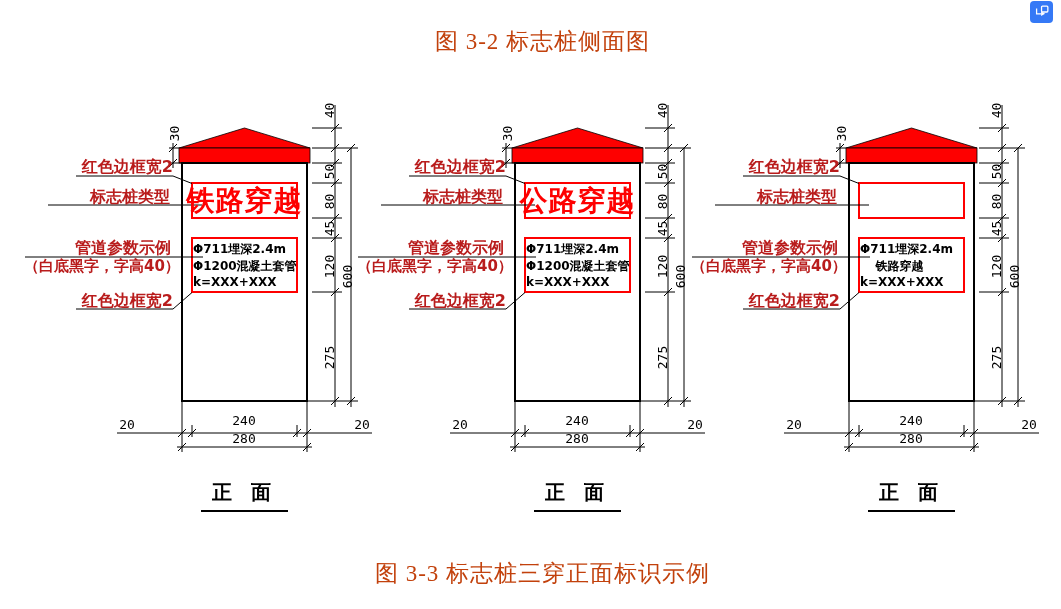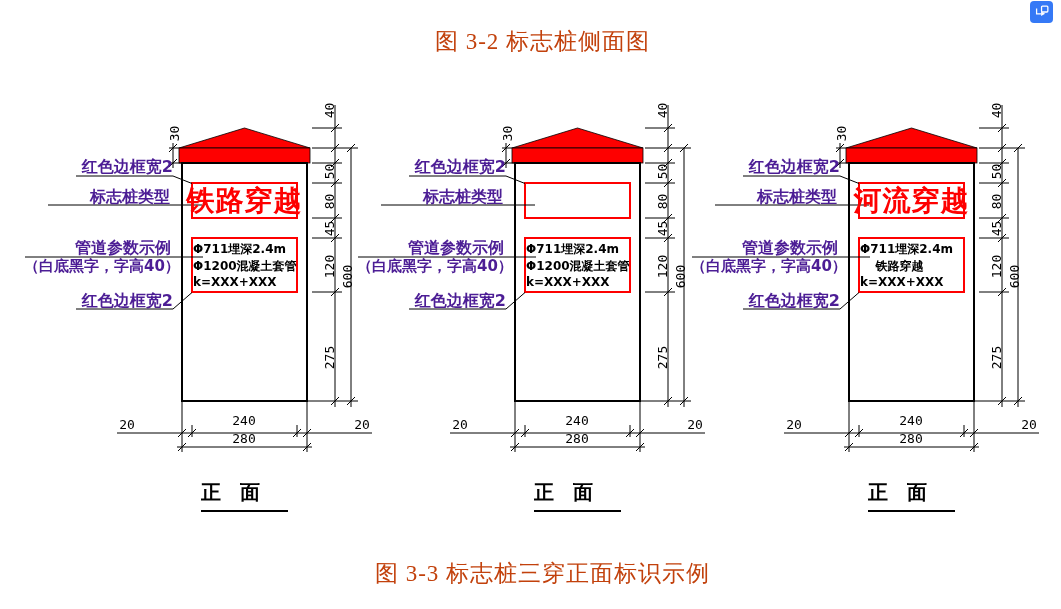--- a/index.html
+++ b/index.html
@@ -12,40 +12,40 @@
   .corner-icon{position:absolute;left:1030px;top:1px;width:23px;height:22px;
                background:#3579f6;border-radius:4px;display:flex;
                align-items:center;justify-content:center;cursor:pointer;}
   .group{position:absolute;top:95px;width:353px;height:430px;}
   .g1{left:20px;} .g2{left:353px;} .g3{left:687px;}
   .lines{position:absolute;left:0;top:0;}
   .ln{stroke:#000;stroke-width:1;fill:none;}
   .post{stroke:#000;stroke-width:2;fill:#fff;}
   .redbox{stroke:#fe0000;stroke-width:2;fill:#fff;}
   .redshape{fill:#fe0000;stroke:#000;stroke-width:0.8;}
-  .label{position:absolute;font:600 16px/17px "DejaVu Sans",sans-serif;color:#4c1d95;white-space:nowrap;}
+  .label{position:absolute;font:600 16px/17px "DejaVu Sans",sans-serif;color:#b91c1c;white-space:nowrap;}
   .l1{left:40px;top:63px;width:113px;text-align:right;}
   .l2{left:70px;top:93px;}
   .l3a{left:55px;top:144px;}
   .l3b{left:4px;top:163px;font-size:15px;}
   .l4{left:40px;top:197px;width:113px;text-align:right;}
   .typebox{position:absolute;left:174px;top:90px;width:101px;height:31px;display:flex;
            align-items:center;justify-content:center;color:#fe0000;
            font-size:28px;font-weight:700;letter-spacing:1px;white-space:nowrap;}
   .parambox{position:absolute;left:173px;top:146px;width:79px;text-align:center;
             color:#000;font:700 12px/16.5px "DejaVu Sans",sans-serif;white-space:nowrap;}
   .vdim,.hdim{position:absolute;width:40px;text-align:center;color:#000;
               font:13px "DejaVu Sans Mono",monospace;}
   .vdim{transform:rotate(-90deg);}
   .d30{left:134px;top:31px;} .d40{left:289px;top:8px;} .d50{left:289px;top:69px;}
   .d80{left:289px;top:99px;} .d45{left:289px;top:126px;} .d120{left:289px;top:164px;}
   .d275{left:289px;top:255px;} .d600{left:307px;top:174px;}
   .d20l{left:87px;top:322px;} .d240{left:204px;top:318px;}
   .d20r{left:322px;top:322px;} .d280{left:204px;top:336px;}
-  .front{position:absolute;left:181px;top:384px;width:87px;
+  .front{position:absolute;left:181px;top:384px;width:87px;text-align:center;
          color:#000;font:700 20px "DejaVu Sans",sans-serif;letter-spacing:6px;
          border-bottom:2px solid #000;padding-bottom:4px;white-space:nowrap;}
 </style>
 </head>
 <body>
 
 <div class="caption" id="cap-top">图 3-2 标志桩侧面图</div>
 
 <div class="corner-icon">
   <svg width="18" height="18" viewBox="0 0 20 20">
@@ -119,20 +119,21 @@
     <path class="ln" d="M311,37 L319,29 M311,57 L319,49 M311,72 L319,64 M311,92 L319,84 M311,127 L319,119 M311,147 L319,139 M311,201 L319,193 M311,310 L319,302 M327,57 L335,49 M327,310 L335,302"></path>
     <path class="ln" d="M162,306 V357 M287,306 V357 M172,330 V342 M277,330 V342"></path>
     <path class="ln" d="M97,338 H352 M157,352 H292"></path>
     <path class="ln" d="M158,342 L166,334 M168,342 L176,334 M273,342 L281,334 M283,342 L291,334 M158,356 L166,348 M283,356 L291,348"></path>
   </svg>
   <div class="label l1">红色边框宽2</div>
   <div class="label l2">标志桩类型</div>
   <div class="label l3a">管道参数示例</div>
   <div class="label l3b">（白底黑字，字高40）</div>
   <div class="label l4">红色边框宽2</div>
+  <div class="typebox">公路穿越</div>
   <div class="parambox">
     <div>Φ711埋深2.4m</div>
     <div>Φ1200混凝土套管</div>
     <div>k=XXX+XXX</div>
   </div>
   <div class="vdim d30">30</div>
   <div class="vdim d40">40</div>
   <div class="vdim d50">50</div>
   <div class="vdim d80">80</div>
   <div class="vdim d45">45</div>
@@ -164,21 +165,20 @@
     <path class="ln" d="M311,37 L319,29 M311,57 L319,49 M311,72 L319,64 M311,92 L319,84 M311,127 L319,119 M311,147 L319,139 M311,201 L319,193 M311,310 L319,302 M327,57 L335,49 M327,310 L335,302"></path>
     <path class="ln" d="M162,306 V357 M287,306 V357 M172,330 V342 M277,330 V342"></path>
     <path class="ln" d="M97,338 H352 M157,352 H292"></path>
     <path class="ln" d="M158,342 L166,334 M168,342 L176,334 M273,342 L281,334 M283,342 L291,334 M158,356 L166,348 M283,356 L291,348"></path>
   </svg>
   <div class="label l1">红色边框宽2</div>
   <div class="label l2">标志桩类型</div>
   <div class="label l3a">管道参数示例</div>
   <div class="label l3b">（白底黑字，字高40）</div>
   <div class="label l4">红色边框宽2</div>
-  <div class="typebox">河流穿越</div>
   <div class="parambox">
     <div>Φ711埋深2.4m</div>
     <div>铁路穿越</div>
     <div>k=XXX+XXX</div>
   </div>
   <div class="vdim d30">30</div>
   <div class="vdim d40">40</div>
   <div class="vdim d50">50</div>
   <div class="vdim d80">80</div>
   <div class="vdim d45">45</div>

